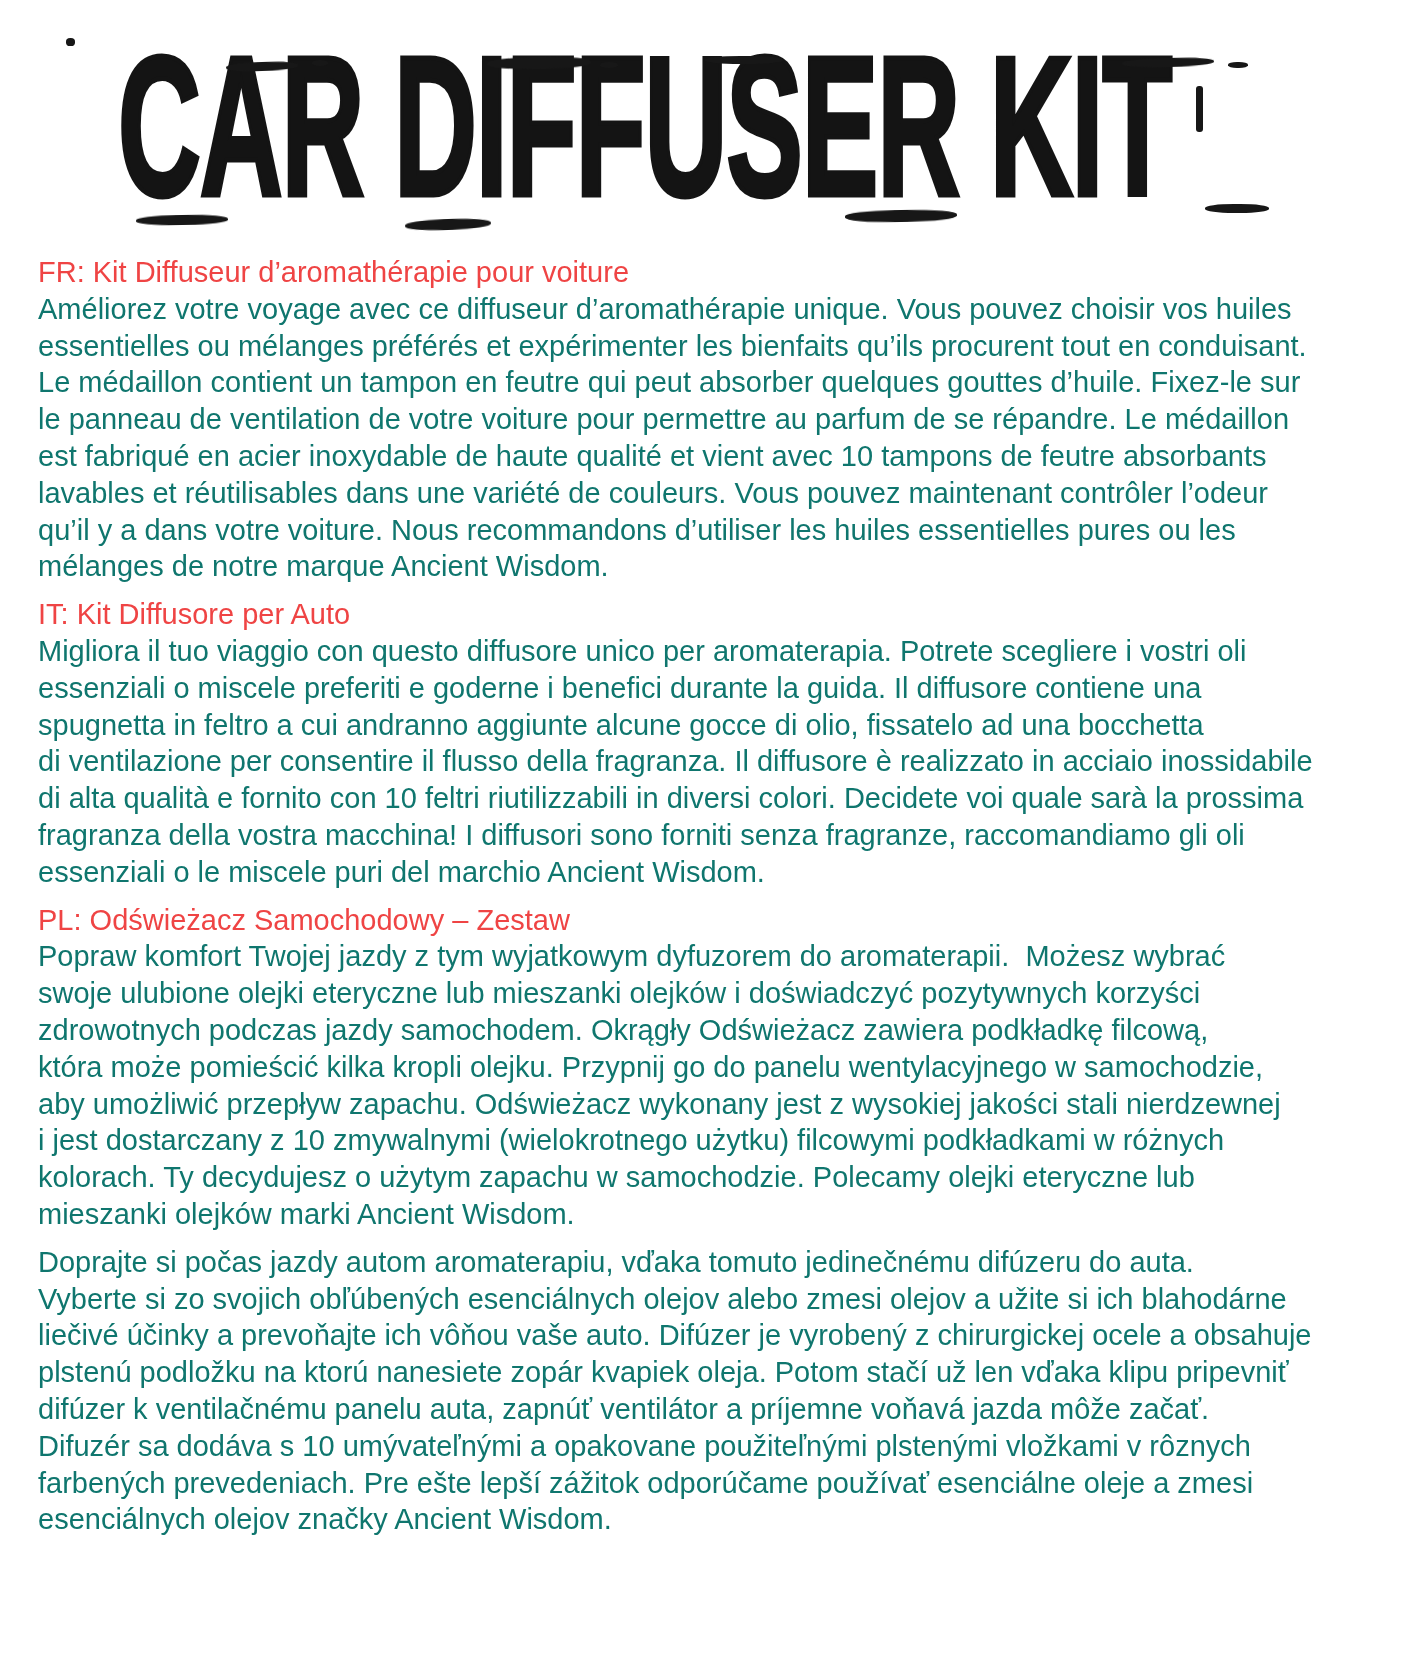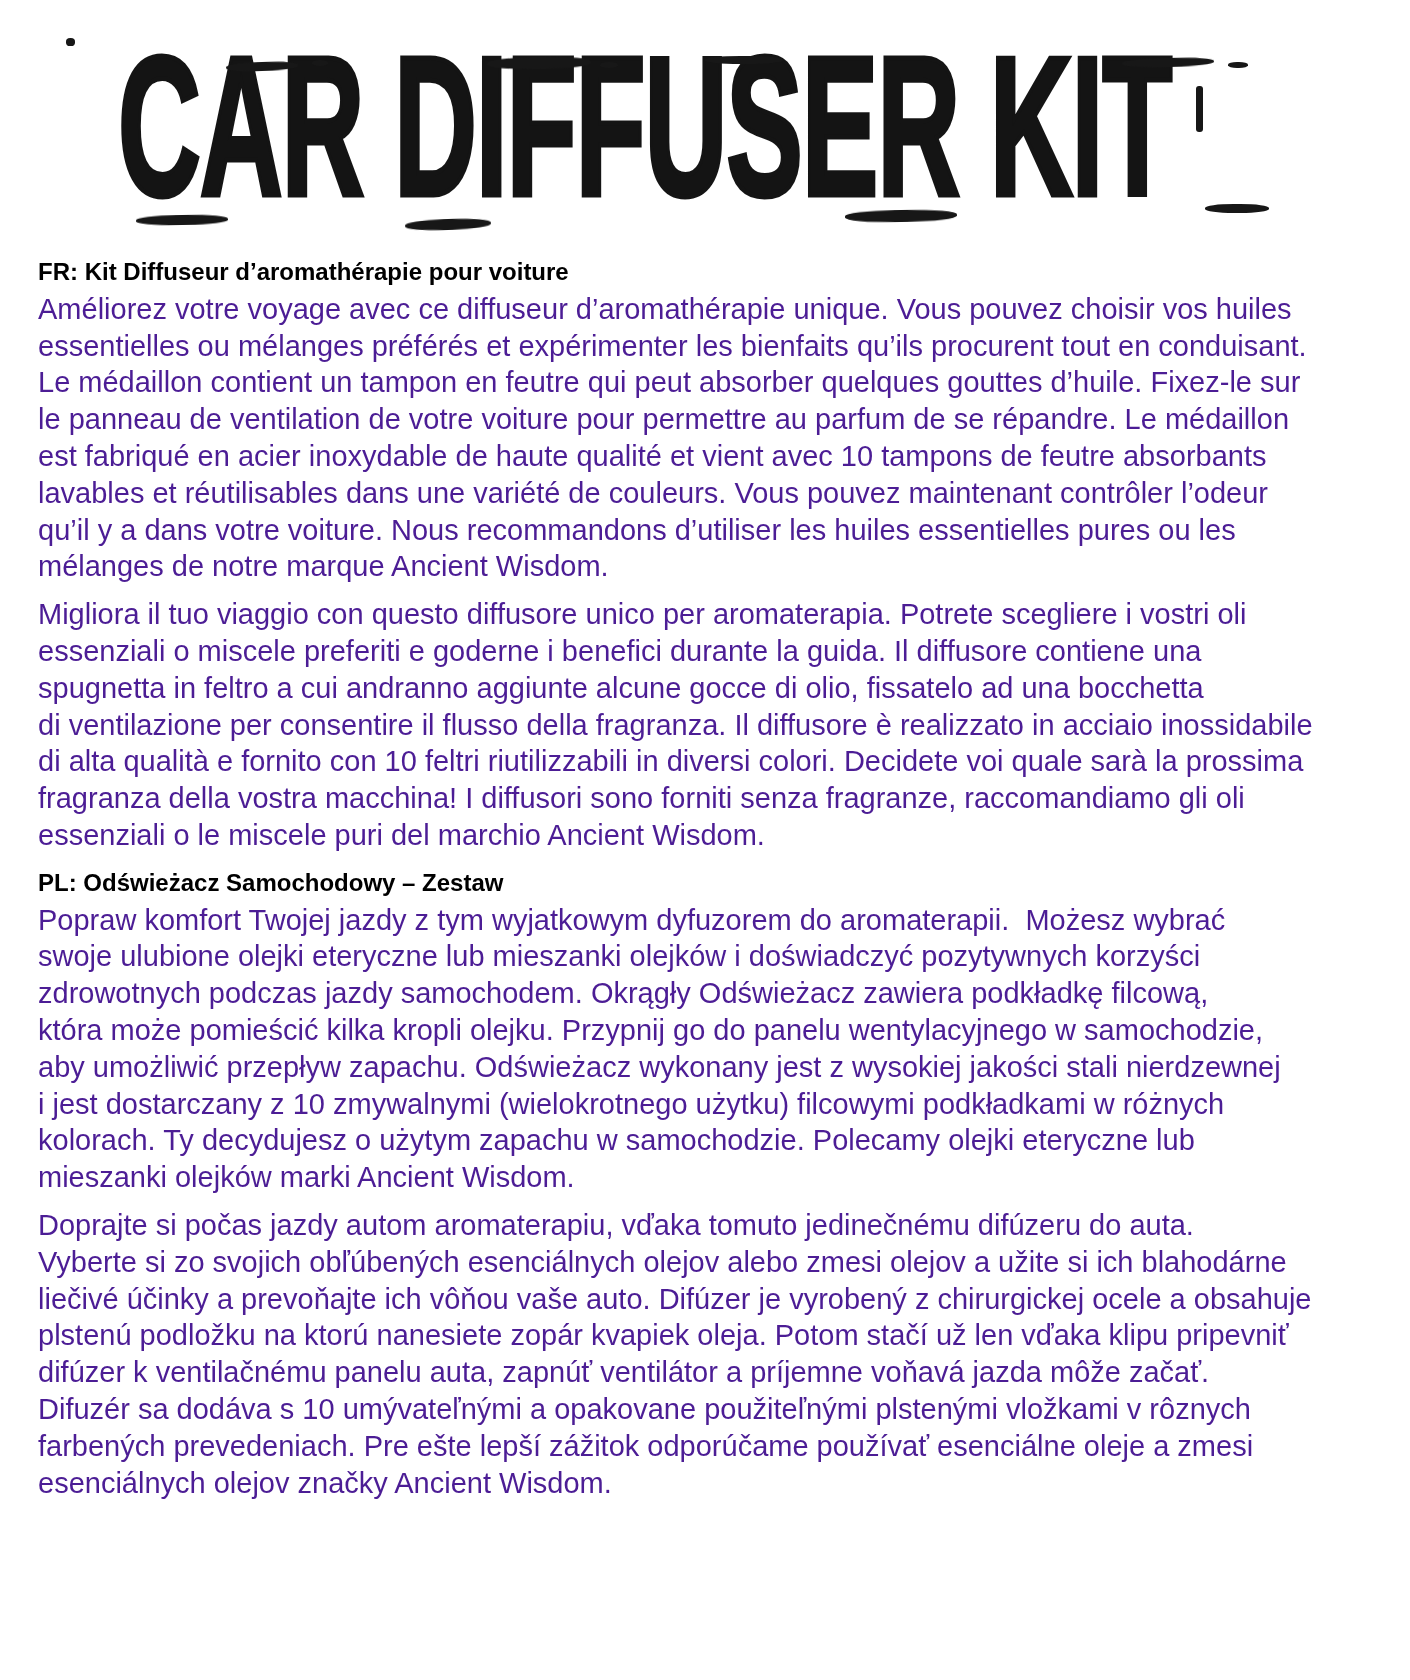--- a/index.html
+++ b/index.html
@@ -64,31 +64,31 @@
   }
   
   .sections {
     padding-left: 38px;
     padding-right: 16px;
   }
   .section { margin-top: 11px; }
   .section:first-child { margin-top: 26px; }
   .section-heading {
     margin: 0;
-    font-size: 24px;
+    font-size: 29px;
     line-height: 36.8px;
-    font-weight: bold;
-    color: #000000;
+    font-weight: normal;
+    color: #ef4444;
   }
   .section-body {
     margin: 0;
     font-size: 29px;
     line-height: 36.8px;
     white-space: pre;
-    color: #4c1d95;
+    color: #0f766e;
   }
 </style>
 </head>
 <body>
 
 <div class="title-band">
   <div class="big-title">CAR DIFFUSER KIT</div>
   <div class="smudge m-dot-topleft"></div>
   <div class="smudge m-above-ar"></div>
   <div class="smudge m-above-ar-tick"></div>
@@ -112,20 +112,21 @@
 essentielles ou mélanges préférés et expérimenter les bienfaits qu’ils procurent tout en conduisant.
 Le médaillon contient un tampon en feutre qui peut absorber quelques gouttes d’huile. Fixez-le sur
 le panneau de ventilation de votre voiture pour permettre au parfum de se répandre. Le médaillon
 est fabriqué en acier inoxydable de haute qualité et vient avec 10 tampons de feutre absorbants
 lavables et réutilisables dans une variété de couleurs. Vous pouvez maintenant contrôler l’odeur
 qu’il y a dans votre voiture. Nous recommandons d’utiliser les huiles essentielles pures ou les
 mélanges de notre marque Ancient Wisdom.</div>
   </div>
 
   <div class="section">
+    <h2 class="section-heading">IT: Kit Diffusore per Auto</h2>
     <div class="section-body">Migliora il tuo viaggio con questo diffusore unico per aromaterapia. Potrete scegliere i vostri oli
 essenziali o miscele preferiti e goderne i benefici durante la guida. Il diffusore contiene una
 spugnetta in feltro a cui andranno aggiunte alcune gocce di olio, fissatelo ad una bocchetta
 di ventilazione per consentire il flusso della fragranza. Il diffusore è realizzato in acciaio inossidabile
 di alta qualità e fornito con 10 feltri riutilizzabili in diversi colori. Decidete voi quale sarà la prossima
 fragranza della vostra macchina! I diffusori sono forniti senza fragranze, raccomandiamo gli oli
 essenziali o le miscele puri del marchio Ancient Wisdom.</div>
   </div>
 
   <div class="section">

